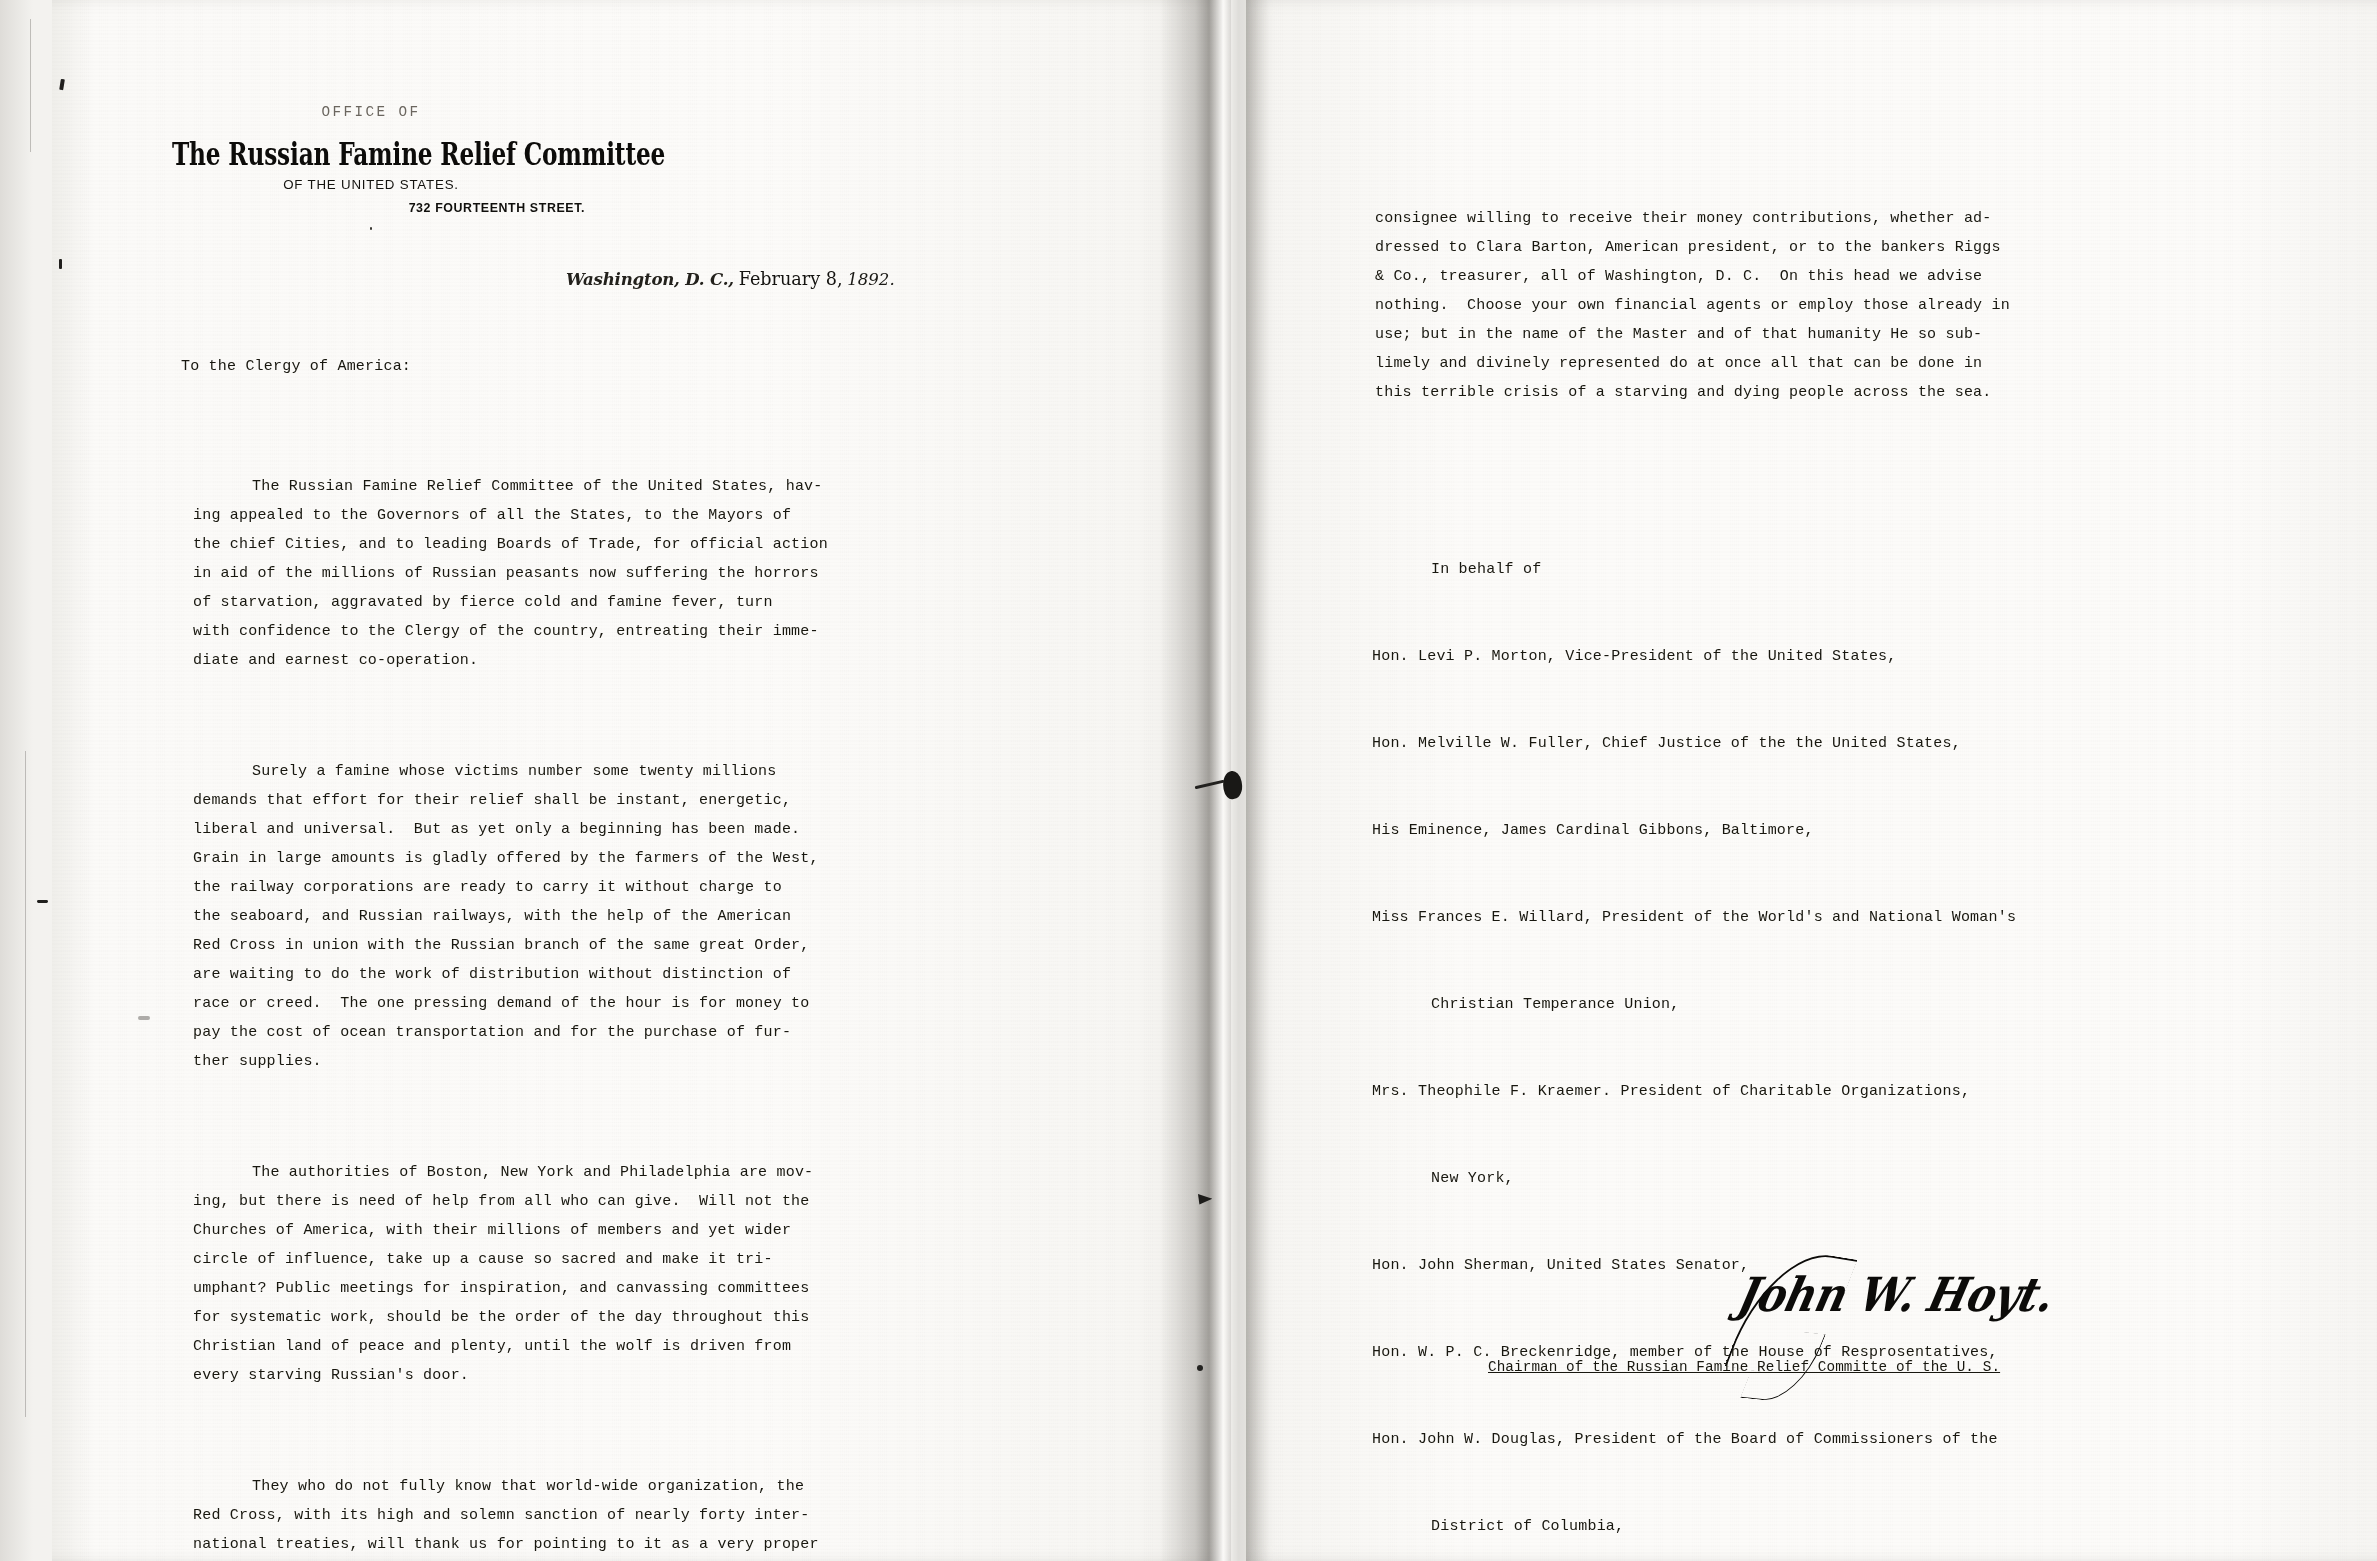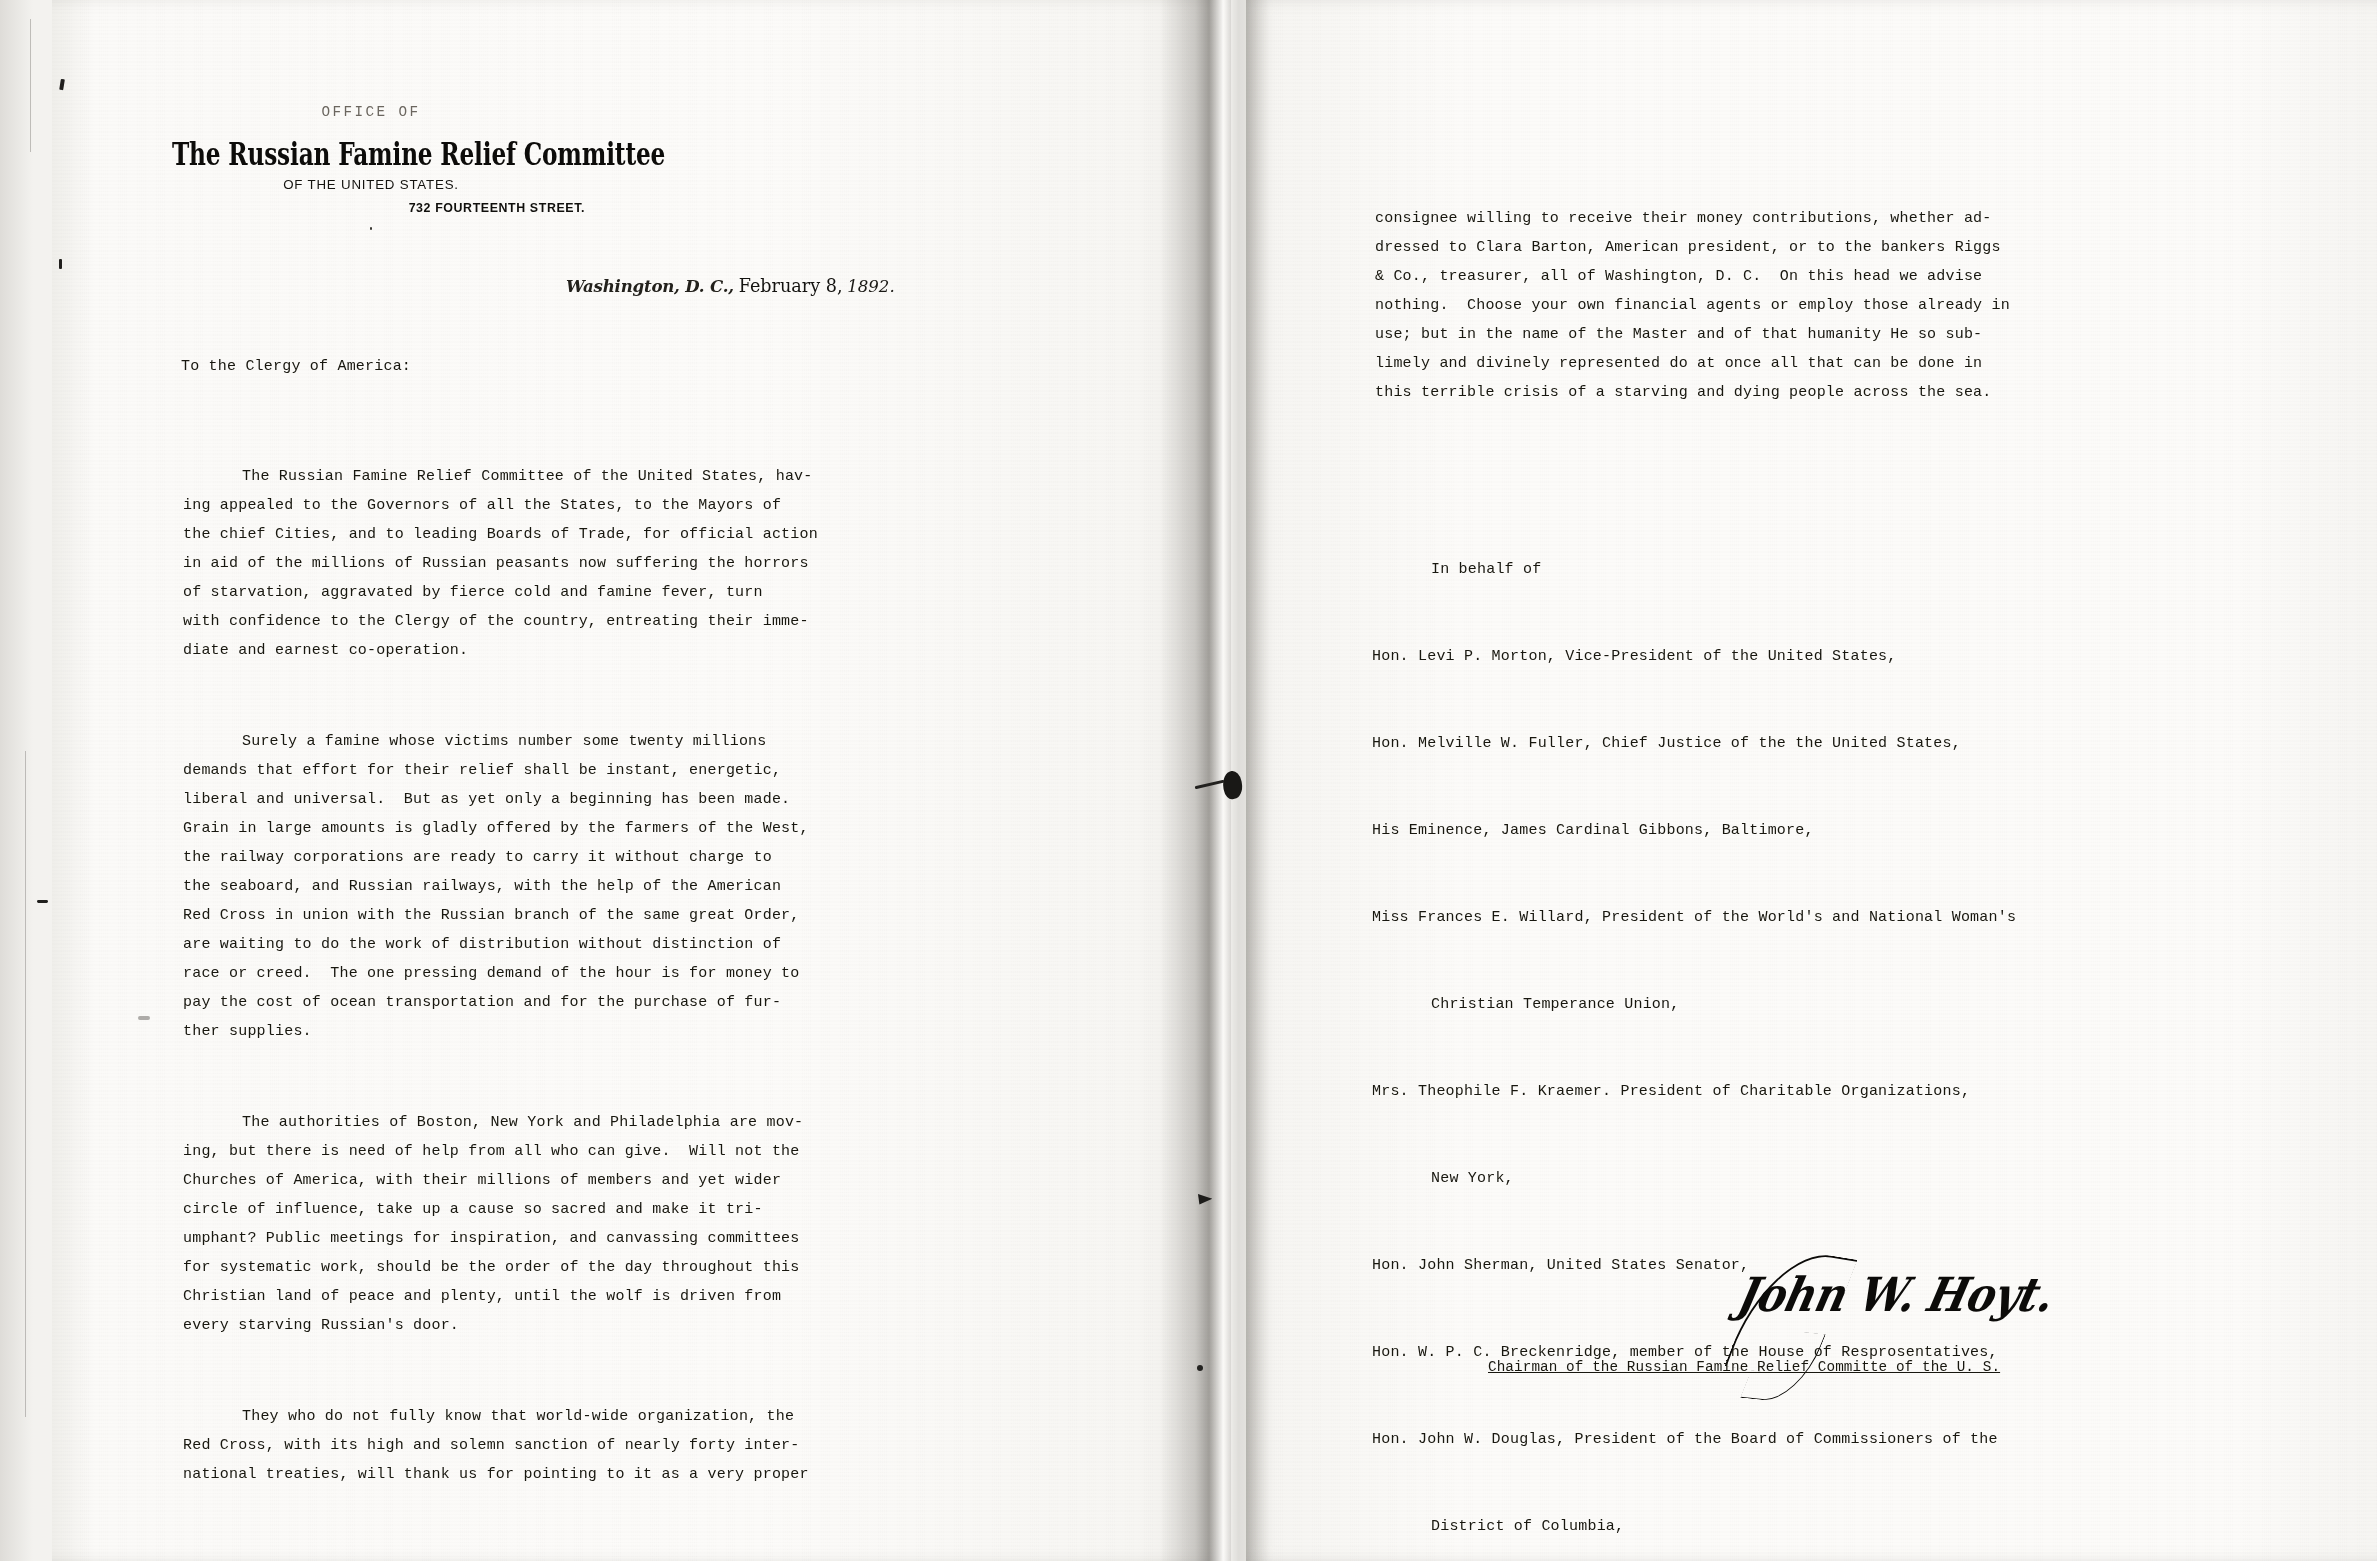--- a/index.html
+++ b/index.html
@@ -186,21 +186,21 @@
     width: 2.4px; height: 2.4px;
     background: #3a3833;
     border-radius: 50%;
     margin: 12.4px auto 0 auto;
   }
 
   
   .dateline {
     position: absolute;
     left: 566px;
-    top: 276px;
+    top: 269px;
     color: #151410;
     white-space: nowrap;
   }
   .dl-place {
     font-family: "DejaVu Serif", "Liberation Serif", serif;
     font-style: italic;
     font-weight: 700;
     font-size: 16.6px;
     letter-spacing: -0.2px;
     color: #23211c;
@@ -231,21 +231,21 @@
     position: absolute;
     left: 181px;
     top: 352px;
   }
   .body-left {
     position: absolute;
     left: 181px;
     top: 402px;
     width: 941px;
   }
-  .body-left p { margin: 2px; }
+  .body-left p { margin: 12px; }
   .indent { display: inline-block; width: 59px; }
 
   .body-right {
     position: absolute;
     left: 1372px;
     top: 143px;
     width: 980px;
   }
   .body-right p { margin: 3px; }
 

